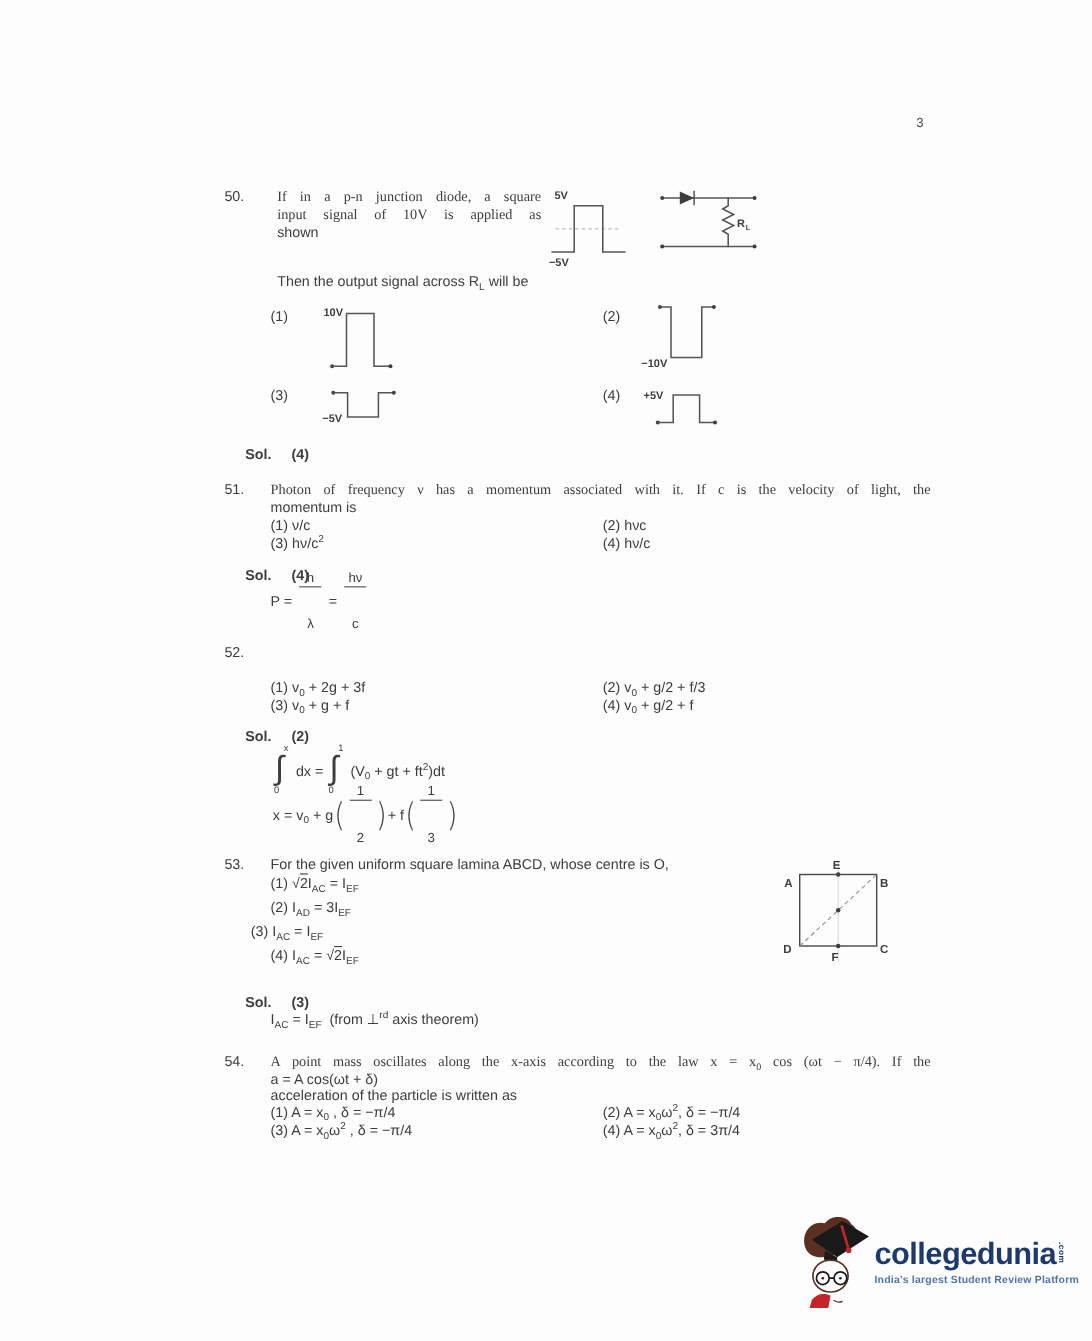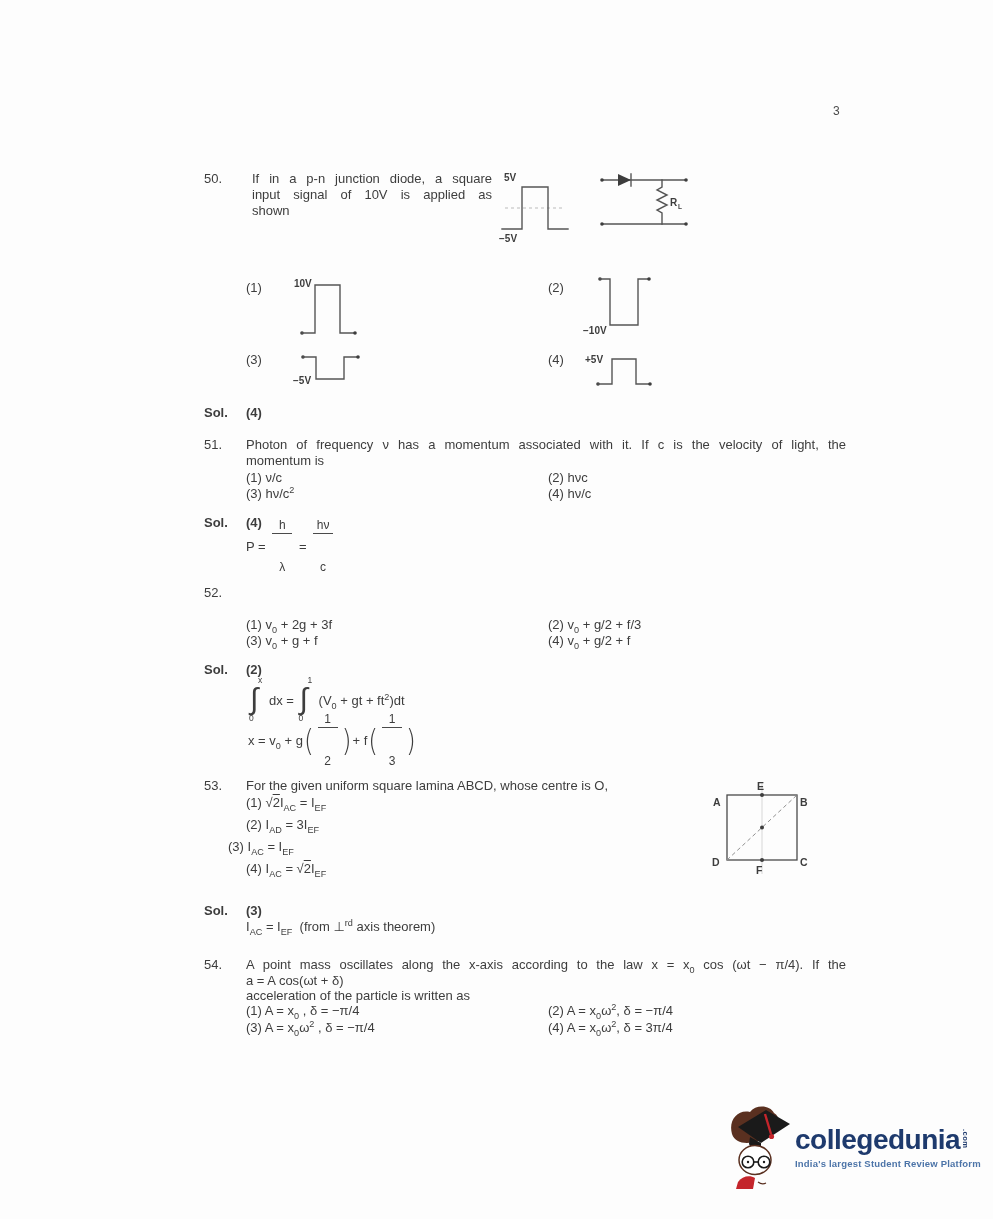--- a/index.html
+++ b/index.html
@@ -2,22 +2,22 @@
 <html><head>
 <meta charset="utf-8">
 <style>
   html,body{margin:0;padding:0;background:#ffffff;}
   .page{position:relative;width:993px;height:1219px;background:#fdfdfd;
         font-family:"Liberation Sans",sans-serif;color:#3d3d3d;overflow:hidden;}
   .abs{position:absolute;}
   .fs{font-size:13px;line-height:15.5px;}
   .qline{height:15.5px;}
   .q50line{height:16px;}
-  .jline{text-align:justify;text-align-last:justify;}
-  .sol{font-weight:bold;font-size:13px;}
+  .jline{text-align:justify;text-align-last:justify;font-family:Liberation Serif, serif;}
+  .sol{font-weight:bold;font-size:13px;margin-left:19px;}
   .pgnum{font-size:12px;color:#4a4a4a;}
   sub,sup{font-size:70%;line-height:0;}
   .ov{text-decoration:overline;}
   
   .wire{stroke:#555;stroke-width:1.4;fill:none;stroke-linejoin:miter;stroke-linecap:square;}
   .dash{stroke:#bcbcbc;stroke-width:1.1;stroke-dasharray:3,3;fill:none;}
   .dot{fill:#3d3d3d;}
   .wlbl{font-family:"Liberation Sans",sans-serif;font-size:10px;font-weight:bold;fill:#3d3d3d;}
   .wlbl2{font-family:"Liberation Sans",sans-serif;font-size:6.5px;font-weight:bold;fill:#3d3d3d;}
   .figlbl{font-family:"Liberation Sans",sans-serif;font-size:10.5px;font-weight:bold;fill:#3d3d3d;}
@@ -68,20 +68,21 @@
     <polygon points="20,4 20,16 33,10" fill="#3d3d3d"></polygon>
     <path class="wire" d="M33,4 L33,16"></path>
     <path class="wire" d="M64,10 L64,17 L59,20 L69,25 L59,30 L69,35 L59,40 L64,43 L64,54"></path>
     <path class="wire" d="M4,54 L88,54"></path>
     <circle class="dot" cx="4" cy="54" r="1.8"></circle>
     <circle class="dot" cx="88" cy="54" r="1.8"></circle>
     <text x="72" y="36" class="wlbl">R</text>
     <text x="80" y="39" class="wlbl2">L</text>
   </svg>
 
+  <div class="abs fs" style="left:252px;top:248px;width:320px">Then the output signal across R<sub>L</sub> will be</div>
 
   <div class="abs fs" style="left:246px;top:280px">(1)</div>
   <svg class="abs" style="left:294px;top:276px" width="70" height="62" viewBox="0 0 70 62">
     <text x="0" y="11" class="wlbl">10V</text>
     <circle class="dot" cx="8" cy="57" r="1.8"></circle>
     <path class="wire" d="M8,57 L21,57 L21,9 L46,9 L46,57 L61,57"></path>
     <circle class="dot" cx="61" cy="57" r="1.8"></circle>
   </svg>
 
   <div class="abs fs" style="left:548px;top:280px">(2)</div>

